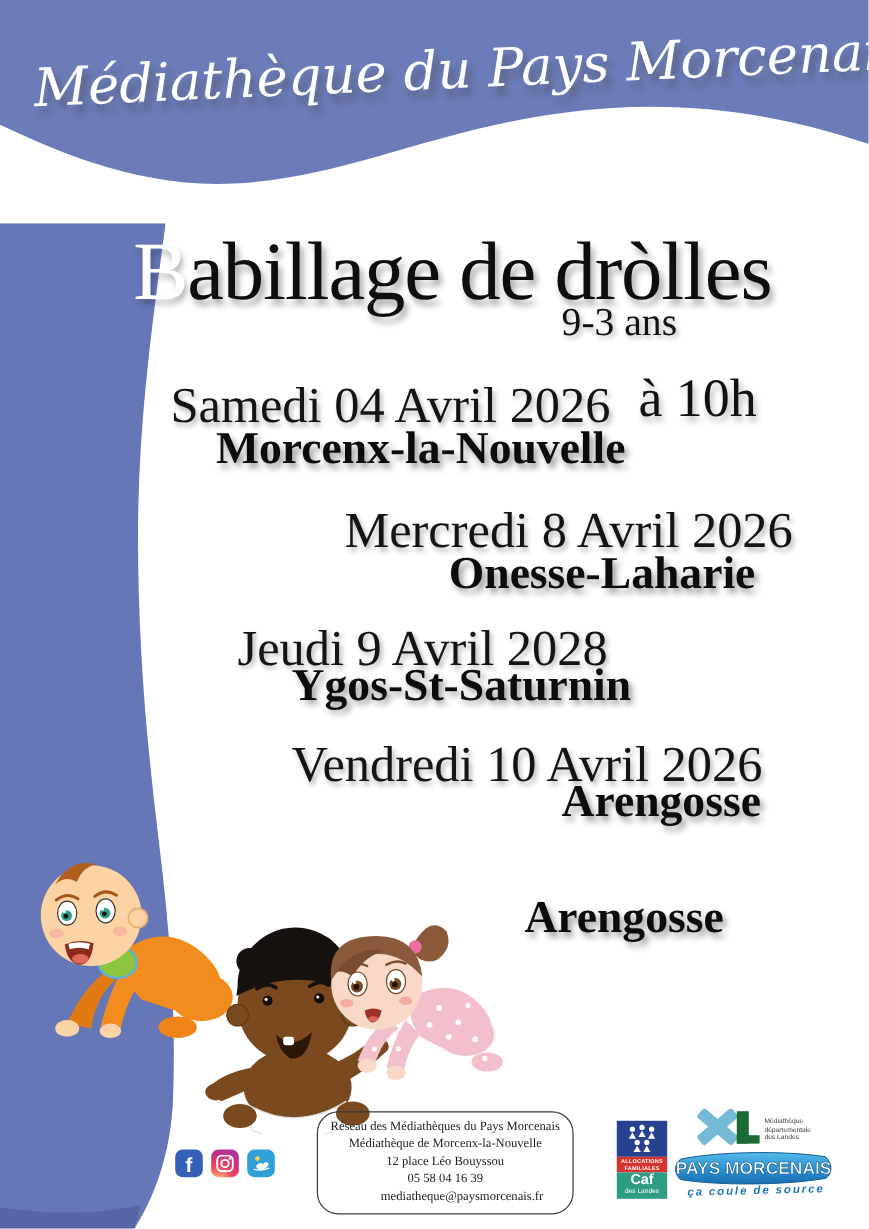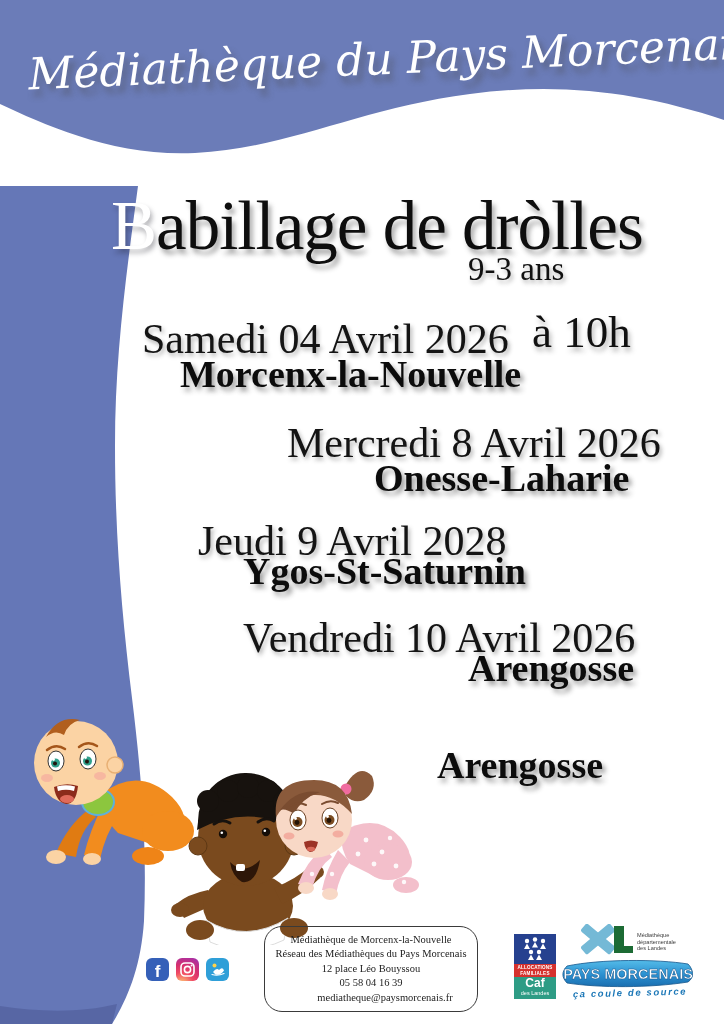--- a/index.html
+++ b/index.html
@@ -210,22 +210,22 @@
   </div>
   <div class="social-icon app">
     <svg width="16" height="16" viewBox="0 0 16 16">
       <circle cx="4.5" cy="3.5" r="2" fill="#ffd24a"></circle>
       <path d="M3,10 Q6.5,5.5 9,8 Q12.5,4.5 14,8.5 Q11,13.5 5.5,12.5 Z" fill="#ffffff"></path>
       <path d="M2,12.5 Q8,14 14,11.5" stroke="#fff" stroke-width="1.2" fill="none" stroke-linecap="round"></path>
     </svg>
   </div>
 
   <div class="contact-box">
+    <div>Réseau des Médiathèques du Pays Morcenais</div>
     <div>Médiathèque de Morcenx-la-Nouvelle</div>
-    <div>Réseau des Médiathèques du Pays Morcenais</div>
     <div>12 place Léo Bouyssou</div>
     <div>05 58 04 16 39</div>
     <div class="email">mediatheque@paysmorcenais.fr</div>
   </div>
 
   <div class="caf">
     <div class="blue">
       <svg width="36" height="26" viewBox="0 0 36 26">
         <g fill="#ffffff">
           <circle cx="10" cy="5" r="2.2"></circle>

